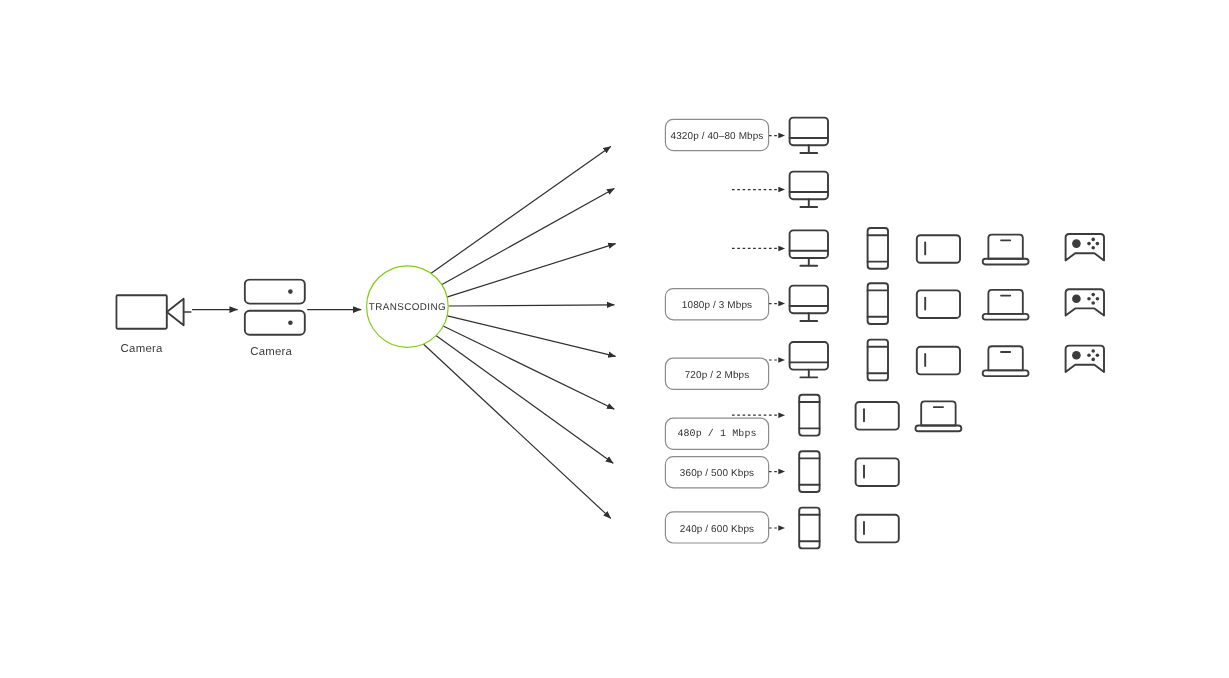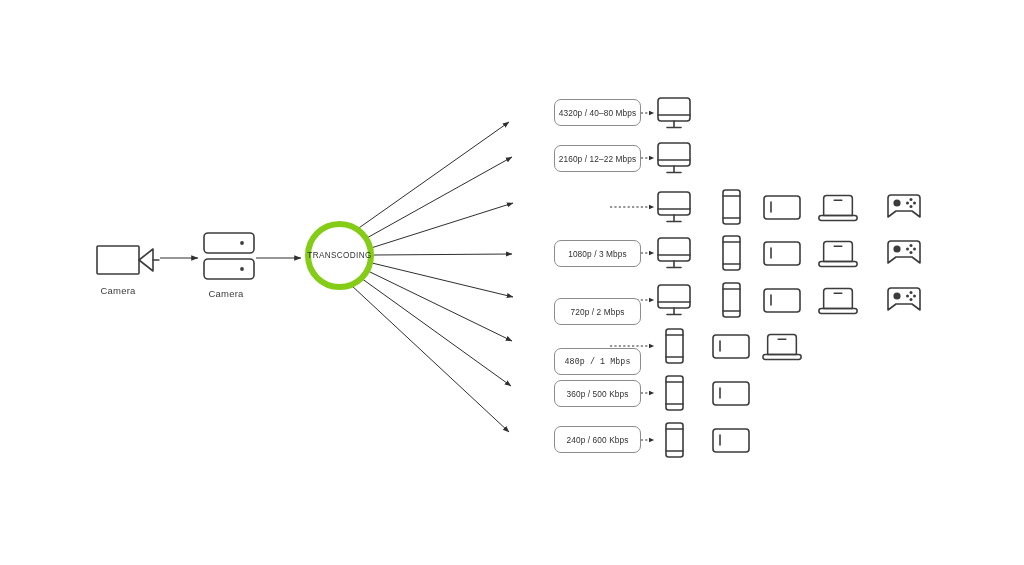--- a/index.html
+++ b/index.html
@@ -39,21 +39,21 @@
     white-space: nowrap;
     letter-spacing: .2px;
   }
   
   .hub {
     position: absolute;
     left: 305px;
     top: 221px;
     width: 69px;
     height: 69px;
-    border: 6px solid #84cc16;
+    border: 1px solid #84cc16;
     border-radius: 50%;
     box-sizing: border-box;
     background: #fff;
     display: flex;
     align-items: center;
     justify-content: center;
   }
   .hub span {
     font-size: 8.2px;
     letter-spacing: .35px;
@@ -152,23 +152,20 @@
   </div>
   <div class="caption" style="left:186px; top:288px; width:80px;">Camera</div>
 
   <div class="hub">
     <span>TRANSCODING</span>
   </div>
 
   <div class="rung" style="top:99px;">
     <span>4320p / 40–80 Mbps</span>
   </div>
-  <div class="rung" style="top:145px;">
-    <span>2160p / 12–22 Mbps</span>
-  </div>
   <div class="rung" style="top:240px;text-align:right;">
     <span>1080p / 3 Mbps</span>
   </div>
   <div class="rung" style="top:298px;">
     <span>720p / 2 Mbps</span>
   </div>
   <div class="rung" style="top:348px;font-family:Liberation Mono, monospace;">
     <span>480p / 1 Mbps</span>
   </div>
   <div class="rung" style="top:380px;">

